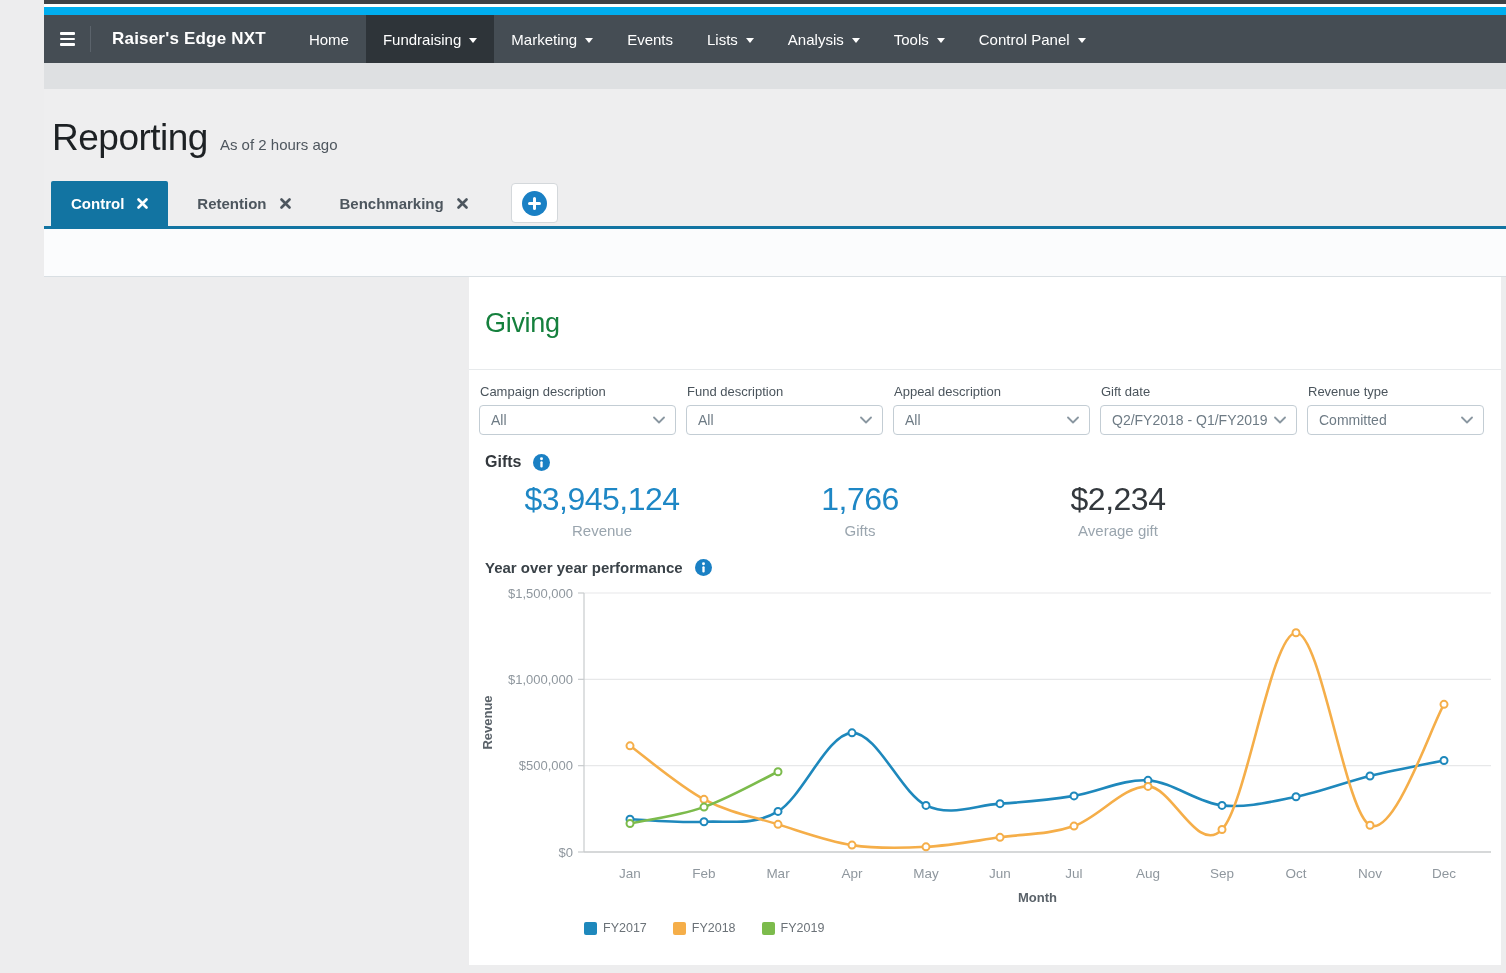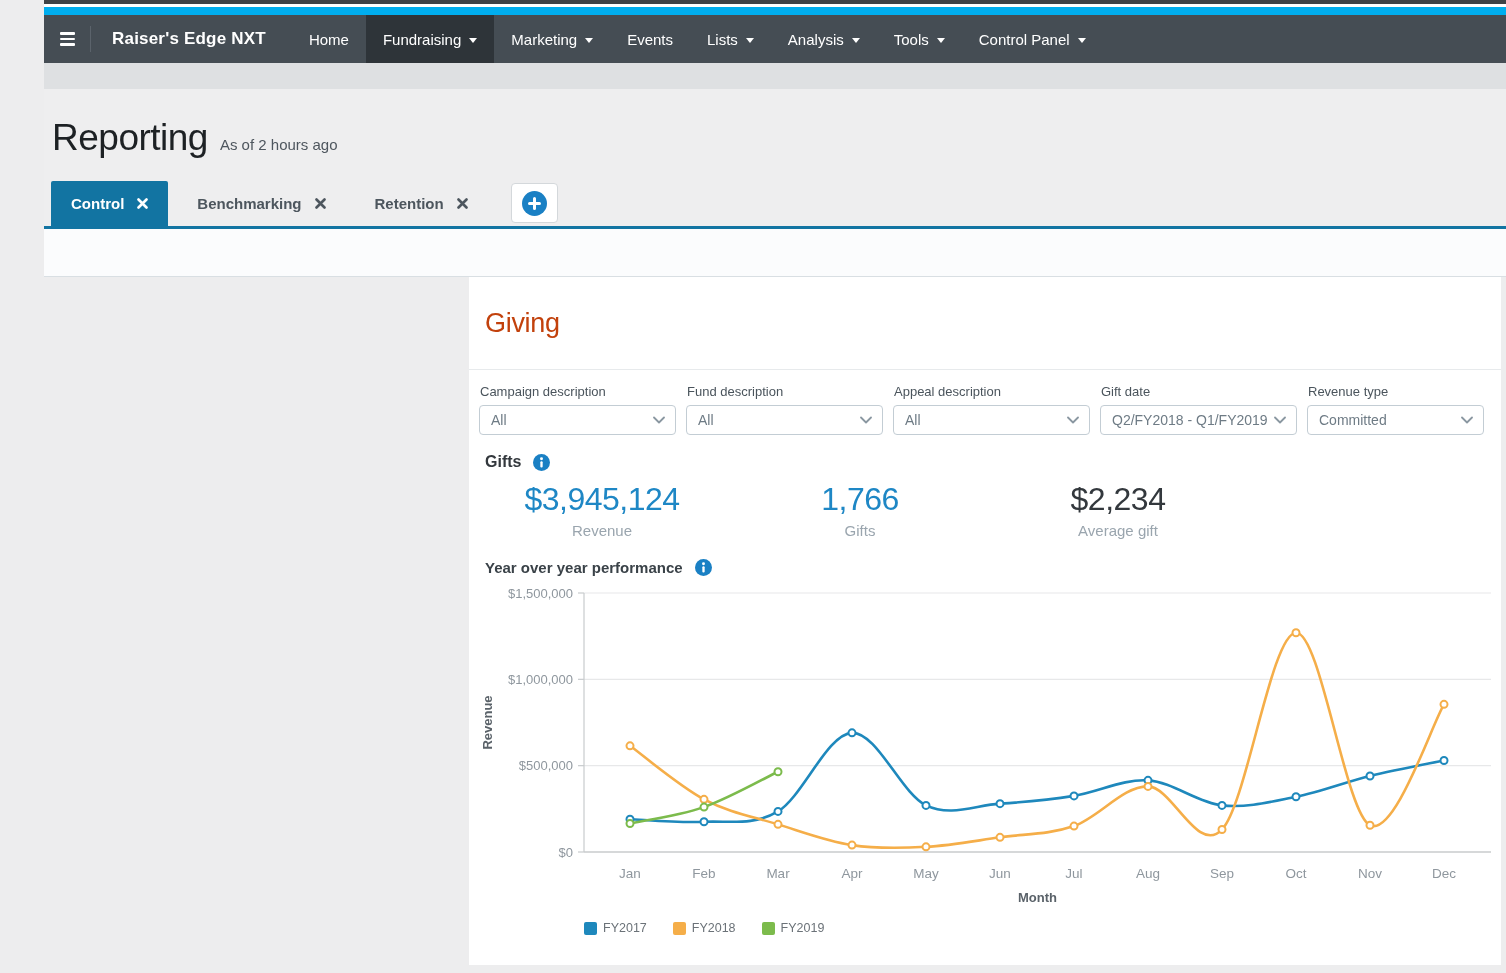--- a/index.html
+++ b/index.html
@@ -45,21 +45,21 @@
   .tab-underline { height:3px; background:var(--accent,#1274a2); }
   .add-tab-btn { margin-left:23px; margin-bottom:3px; width:47px; height:40px; background:#fff; border:1px solid #d4d8db; border-radius:4px; display:flex; align-items:center; justify-content:center; cursor:pointer; }
   .plus-circle { width:25px; height:25px; border-radius:50%; background:var(--info,#1a80c4); display:flex; align-items:center; justify-content:center; }
 
   .white-band { height:48px; background:#fbfcfd; border-bottom:1px solid #d9dfe3; }
 
   
   .content { position:relative; height:688px; background:#ededee; }
   .panel { position:absolute; left:425px; top:0; width:1032px; height:100%; background:#fff; overflow:hidden; }
 
-  .section-title { margin:28px 0 0 16px; font-size:27px; font-weight:500; color:#c2410c; letter-spacing:-0.3px; line-height:36px; }
+  .section-title { margin:28px 0 0 16px; font-size:27px; font-weight:500; color:#15803d; letter-spacing:-0.3px; line-height:36px; }
   .section-divider { border:none; border-top:1px solid #e7eaec; margin-top:28px; }
 
   .filters { display:flex; margin:14px 0 0 10px; }
   .filter { margin-right:10px; }
   .filter-label { font-size:13px; color:#4a545c; margin:0 0 6px 1px; }
   .select { width:197px; height:30px; border:1px solid #c3cdd4; border-radius:4px; background:#fff; display:flex; align-items:center; padding:0 10px 0 11px; cursor:pointer; }
   .select.narrow { width:177px; }
   .select-value { flex:1; font-size:14px; color:#6e7b85; white-space:nowrap; overflow:hidden; }
   .select-chevron { margin-left:6px; display:flex; }
 
@@ -147,29 +147,29 @@
     <div class="tabbar">
       <div class="tab active">
         <span>Control</span>
         <span class="tab-close">
           <svg width="11" height="11" viewBox="0 0 11 11">
               <path d="M1.5 1.5 L9.5 9.5 M9.5 1.5 L1.5 9.5" stroke="#ffffff" stroke-width="2.6" stroke-linecap="round"></path>
             </svg>
         </span>
       </div>
       <div class="tab">
-        <span>Benchmarking</span>
+        <span>Retention</span>
         <span class="tab-close">
           <svg width="11" height="11" viewBox="0 0 11 11">
               <path d="M1.5 1.5 L9.5 9.5 M9.5 1.5 L1.5 9.5" stroke="#4d565e" stroke-width="2.6" stroke-linecap="round"></path>
             </svg>
         </span>
       </div>
       <div class="tab">
-        <span>Retention</span>
+        <span>Benchmarking</span>
         <span class="tab-close">
           <svg width="11" height="11" viewBox="0 0 11 11">
               <path d="M1.5 1.5 L9.5 9.5 M9.5 1.5 L1.5 9.5" stroke="#4d565e" stroke-width="2.6" stroke-linecap="round"></path>
             </svg>
         </span>
       </div>
       <button class="add-tab-btn">
         <span class="plus-circle">
           <svg width="13" height="13" viewBox="0 0 13 13">
               <path d="M6.5 1.5 V11.5 M1.5 6.5 H11.5" stroke="#ffffff" stroke-width="3" stroke-linecap="round"></path>

